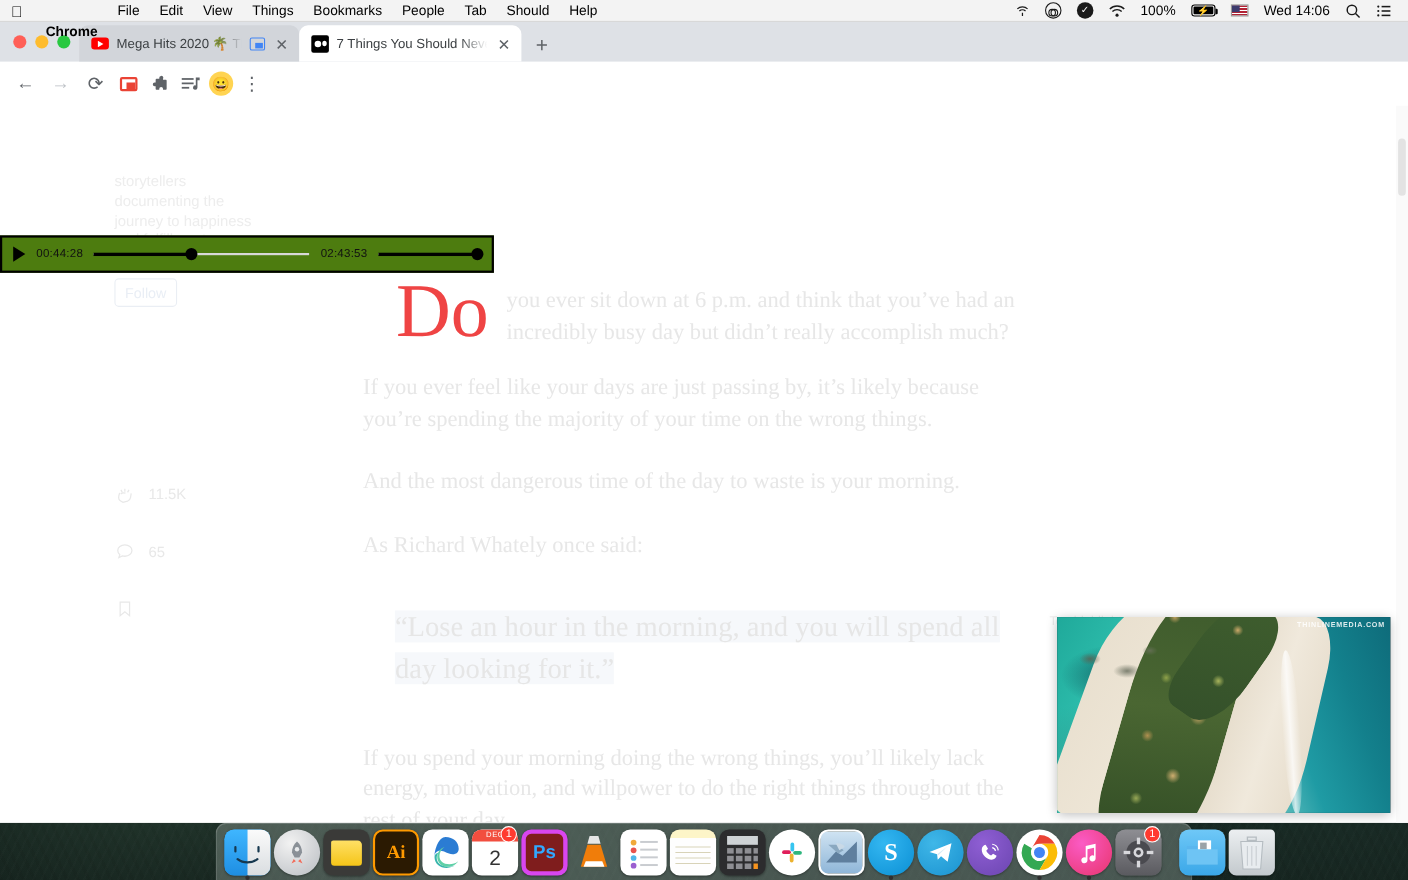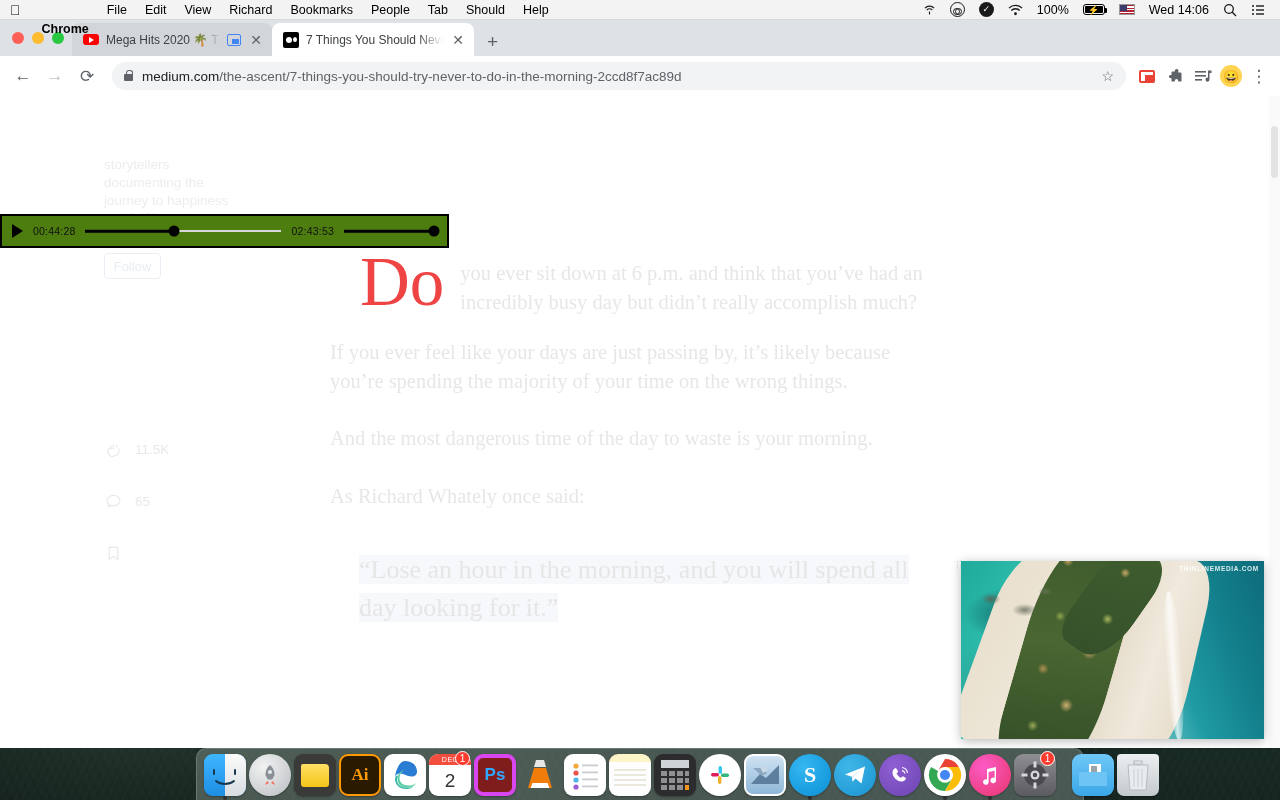--- a/index.html
+++ b/index.html
@@ -279,21 +279,21 @@
 <body>
 
 <div id="desktop"></div>
 
 <div id="menubar">
   <span class="apple"></span>
   <span class="mitem bold">Chrome</span>
   <span class="mitem">File</span>
   <span class="mitem">Edit</span>
   <span class="mitem">View</span>
-  <span class="mitem">Richard</span>
+  <span class="mitem">Things</span>
   <span class="mitem">Bookmarks</span>
   <span class="mitem">People</span>
   <span class="mitem">Tab</span>
   <span class="mitem">Should</span>
   <span class="mitem">Help</span>
 
   <span class="right">
     <span class="ri">
       <svg width="13" height="13" viewBox="0 0 14 14">
           <path d="M2 5.5a7 7 0 0110 0" stroke="#1a1a1a" stroke-width="1.2" fill="none"></path>
@@ -373,25 +373,20 @@
       <span class="x">✕</span>
     </div>
 
     <span class="newtab">+</span>
   </div>
 
   <div id="toolbar">
     <span class="navbtn">←</span>
     <span class="navbtn dim">→</span>
     <span class="navbtn">⟳</span>
-    <div id="omnibox">
-      <span class="lock"></span>
-      <span><span class="dom">medium.com</span><span>/the-ascent/7-things-you-should-try-never-to-do-in-the-morning-2ccd8f7ac89d</span></span>
-      <span class="star">☆</span>
-    </div>
     <span class="tbicon">
         <span class="pip-red"></span>
       </span>
     <span class="tbicon">
       <svg width="16" height="16" viewBox="0 0 16 16" fill="#5f6368">
           <path d="M9.5 1a1.7 1.7 0 00-1.7 1.7V3.6H5.4a.9.9 0 00-.9.9v2.4h-.9a1.7 1.7 0 100 3.4h.9v2.4c0 .5.4.9.9.9h2.4v-.9a1.7 1.7 0 113.4 0v.9h2.4c.5 0 .9-.4.9-.9V5.4c0-.5-.4-.9-.9-.9h-2.4V3.6A1.7 1.7 0 009.5 1z"></path>
         </svg>
     </span>
     <span class="tbicon">
       <svg width="17" height="15" viewBox="0 0 17 15" fill="#5f6368">
@@ -451,20 +446,21 @@
         </div>
 
         <p class="para" style="margin-top:22px">If you ever feel like your days are just passing by, it’s likely because you’re spending the majority of your time on the wrong things.</p>
         <p class="para" style="margin-top:29px">And the most dangerous time of the day to waste is your morning.</p>
         <p class="para" style="margin-top:29px">As Richard Whately once said:</p>
 
         <blockquote style="margin-top:40px">
           <span class="hl">“Lose an hour in the morning, and you will spend all day looking for it.”</span>
         </blockquote>
 
+        <p class="para" style="margin-top:48px">If you spend your morning doing the wrong things, you’ll likely lack energy, motivation, and willpower to do the right things throughout the rest of your day.</p>
 
       </div>
 
       <div id="tophl">Top highlight</div>
     </div>
 
     <div id="scrollbar">
       <div id="scrollthumb"></div>
     </div>
   </div>

